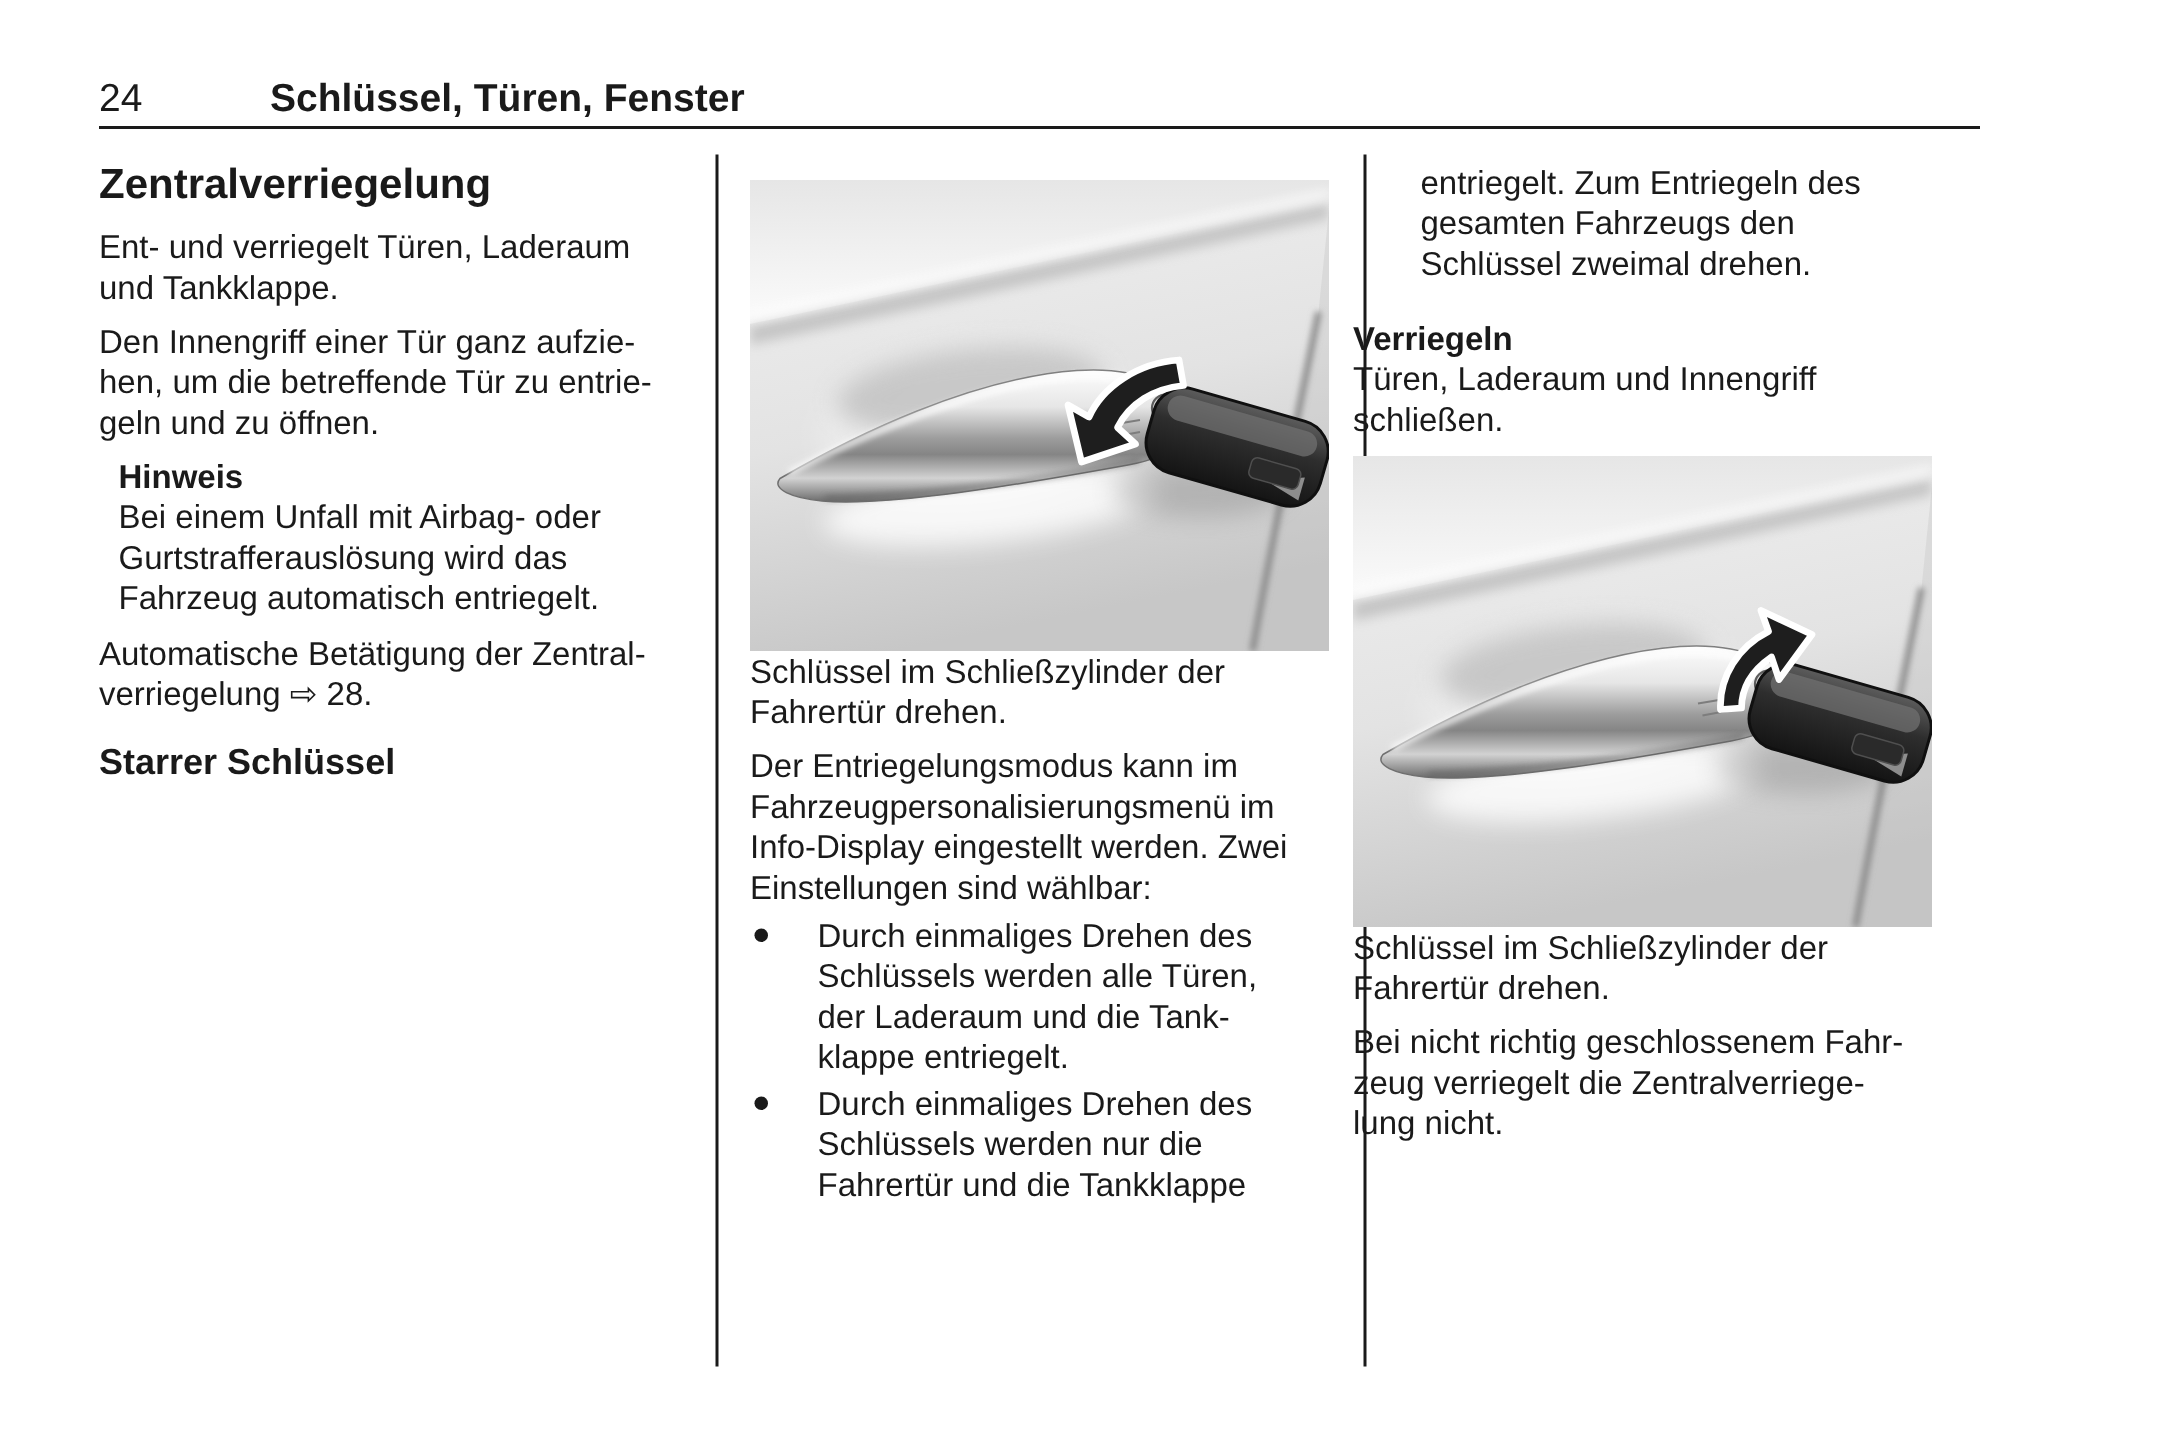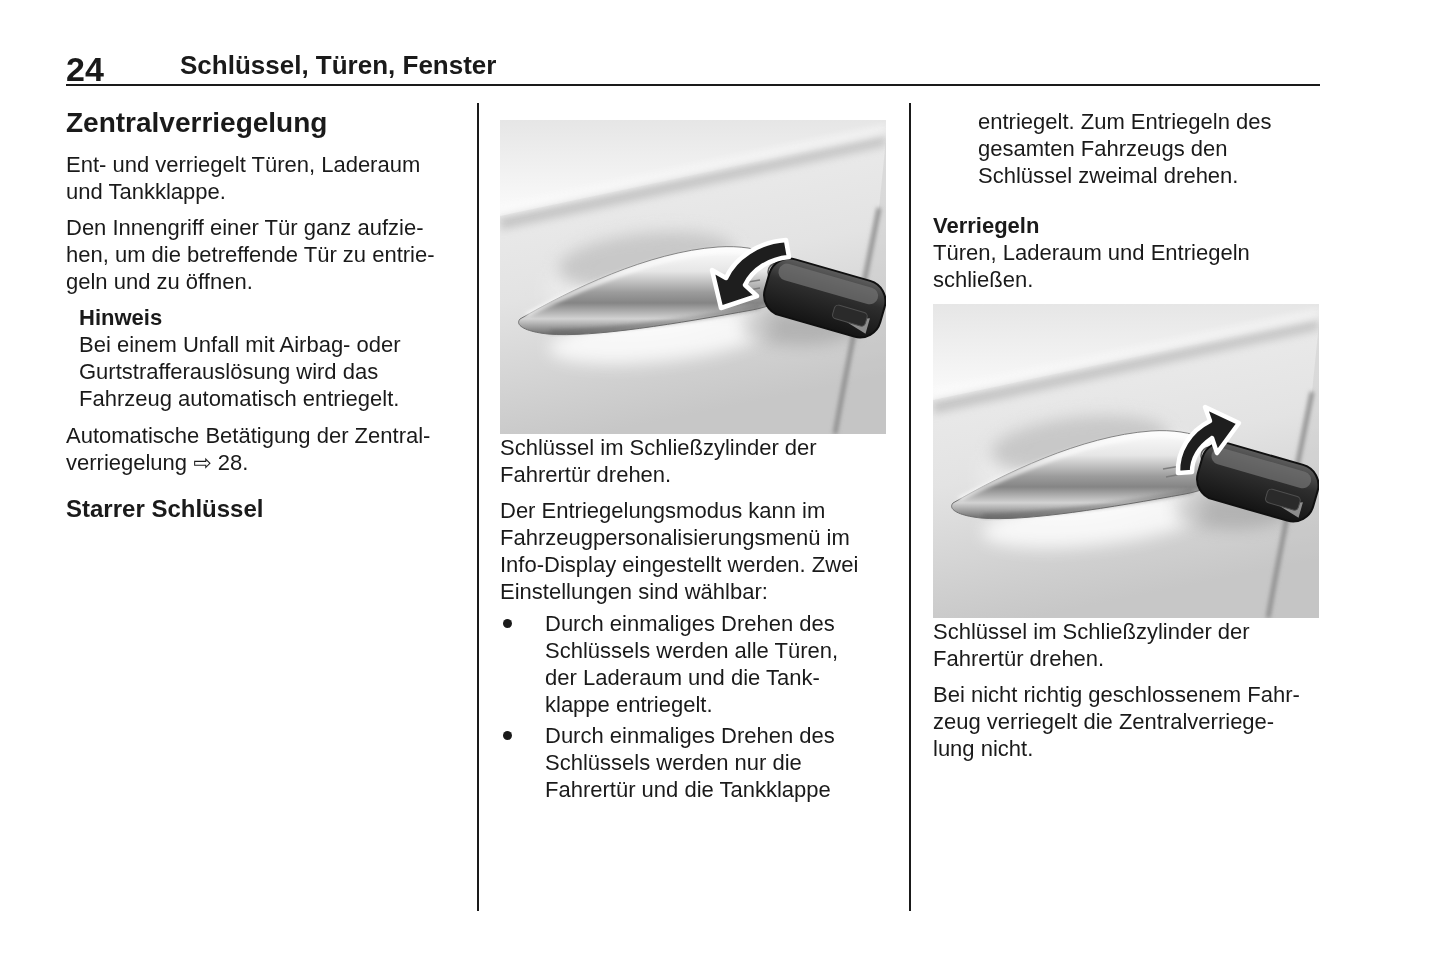--- a/index.html
+++ b/index.html
@@ -5,34 +5,34 @@
   html,body{margin:0;padding:0;background:#ffffff;}
   body{
     width:1445px;height:966px;
     font-family:"Liberation Sans","DejaVu Sans",sans-serif;
     color:#1a1a1a;
     -webkit-font-smoothing:antialiased;
   }
   .page{position:relative;width:1445px;height:966px;background:#fff;overflow:hidden;}
 
   
-  .page-number{position:absolute;left:66px;top:50px;font-size:34px;font-weight:bold;}
+  .page-number{position:absolute;left:66px;top:50px;font-size:26px;font-weight:normal;}
   .page-title{position:absolute;left:180px;top:50px;font-size:26px;font-weight:bold;}
   .header-rule{position:absolute;left:66px;top:84px;width:1254px;height:2px;background:#1a1a1a;}
 
   
   .vrule{position:absolute;top:103px;width:2px;height:808px;background:#1a1a1a;}
   .vrule.v1{left:477px;}
   .vrule.v2{left:909px;}
 
   
   .col{position:absolute;top:103px;}
   .col1{left:66px;width:396px;}
   .col2{left:500px;width:392px;}
-  .col3{left:933px;width:392px;}
+  .col3{left:902px;width:392px;}
 
   .body-text{font-size:22px;line-height:27px;white-space:pre-line;margin:0;}
   .h-main{font-size:28px;line-height:38px;font-weight:bold;margin:0 0 9px 0;padding-top:1px;}
   .h-sub{font-size:24px;line-height:30px;font-weight:bold;margin:18px 0 0 0;}
   .h-run{font-size:22px;line-height:27px;font-weight:bold;margin:0;}
 
   .para{margin-top:9px;}
   .para-first{margin-top:0;}
   .note-block{margin:9px 0 0 13px;}
   .ref-para{margin-top:10px;}
@@ -180,21 +180,21 @@
       </li>
     </ul>
   </div>
 
   <div class="col col3">
     <p class="body-text para-first cont-indent">entriegelt. Zum Entriegeln des
 gesamten Fahrzeugs den
 Schlüssel zweimal drehen.</p>
     <div class="section-block">
       <div class="h-run">Verriegeln</div>
-      <p class="body-text para-first">Türen, Laderaum und Entriegeln
+      <p class="body-text para-first">Türen, Laderaum und Innengriff
 schließen.</p>
     </div>
     <div class="figure">
       <svg viewBox="0 0 386 314">
         <use href="#doorScene"></use>
         <path d="M245,169 C244,147 257,127 277,117 L272,103 L306,119 L284,149 L279,134 C266,143 259,154 259,168 Z" fill="#1e1e1e" stroke="#ffffff" stroke-width="4.5" stroke-linejoin="round"></path>
       </svg>
     </div>
     <p class="body-text caption">Schlüssel im Schließzylinder der
 Fahrertür drehen.</p>

